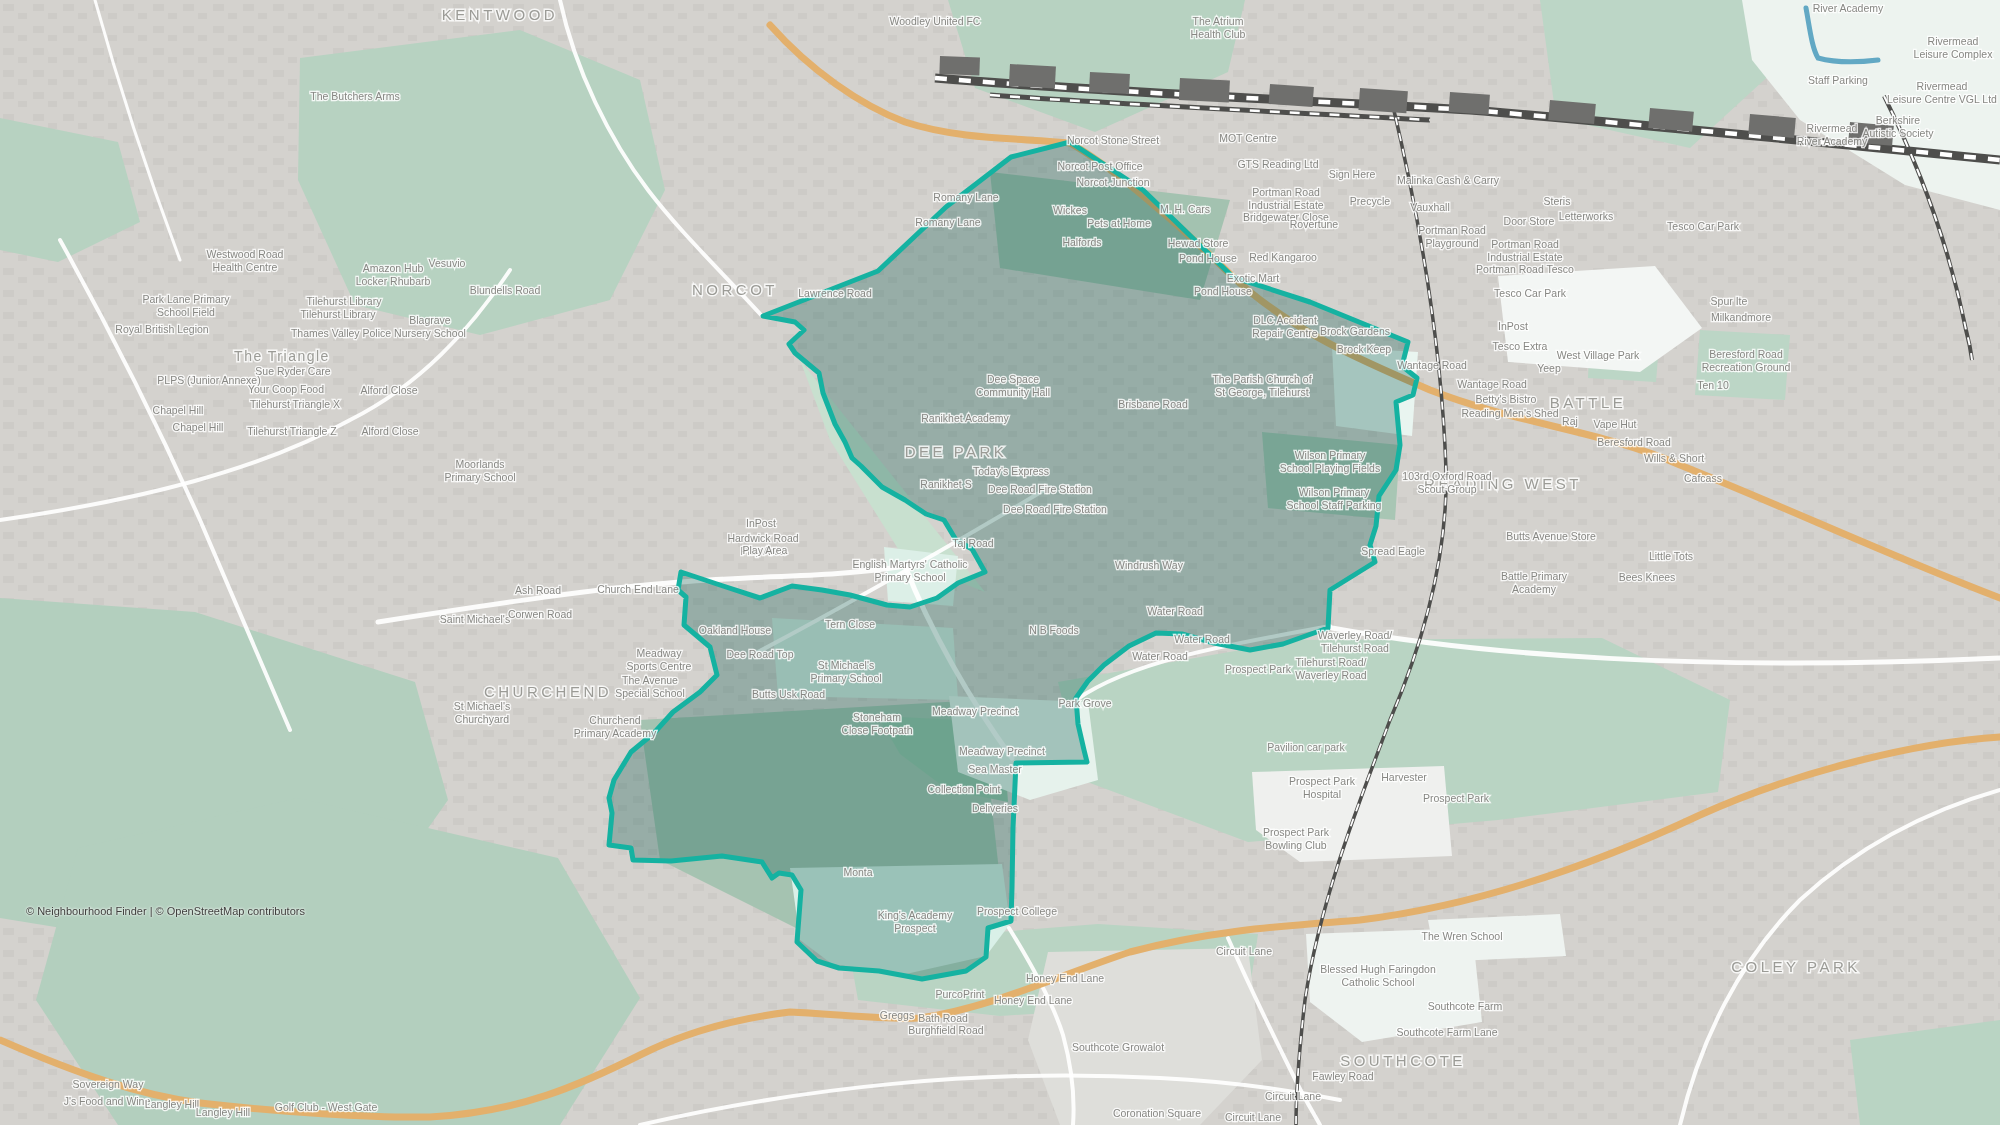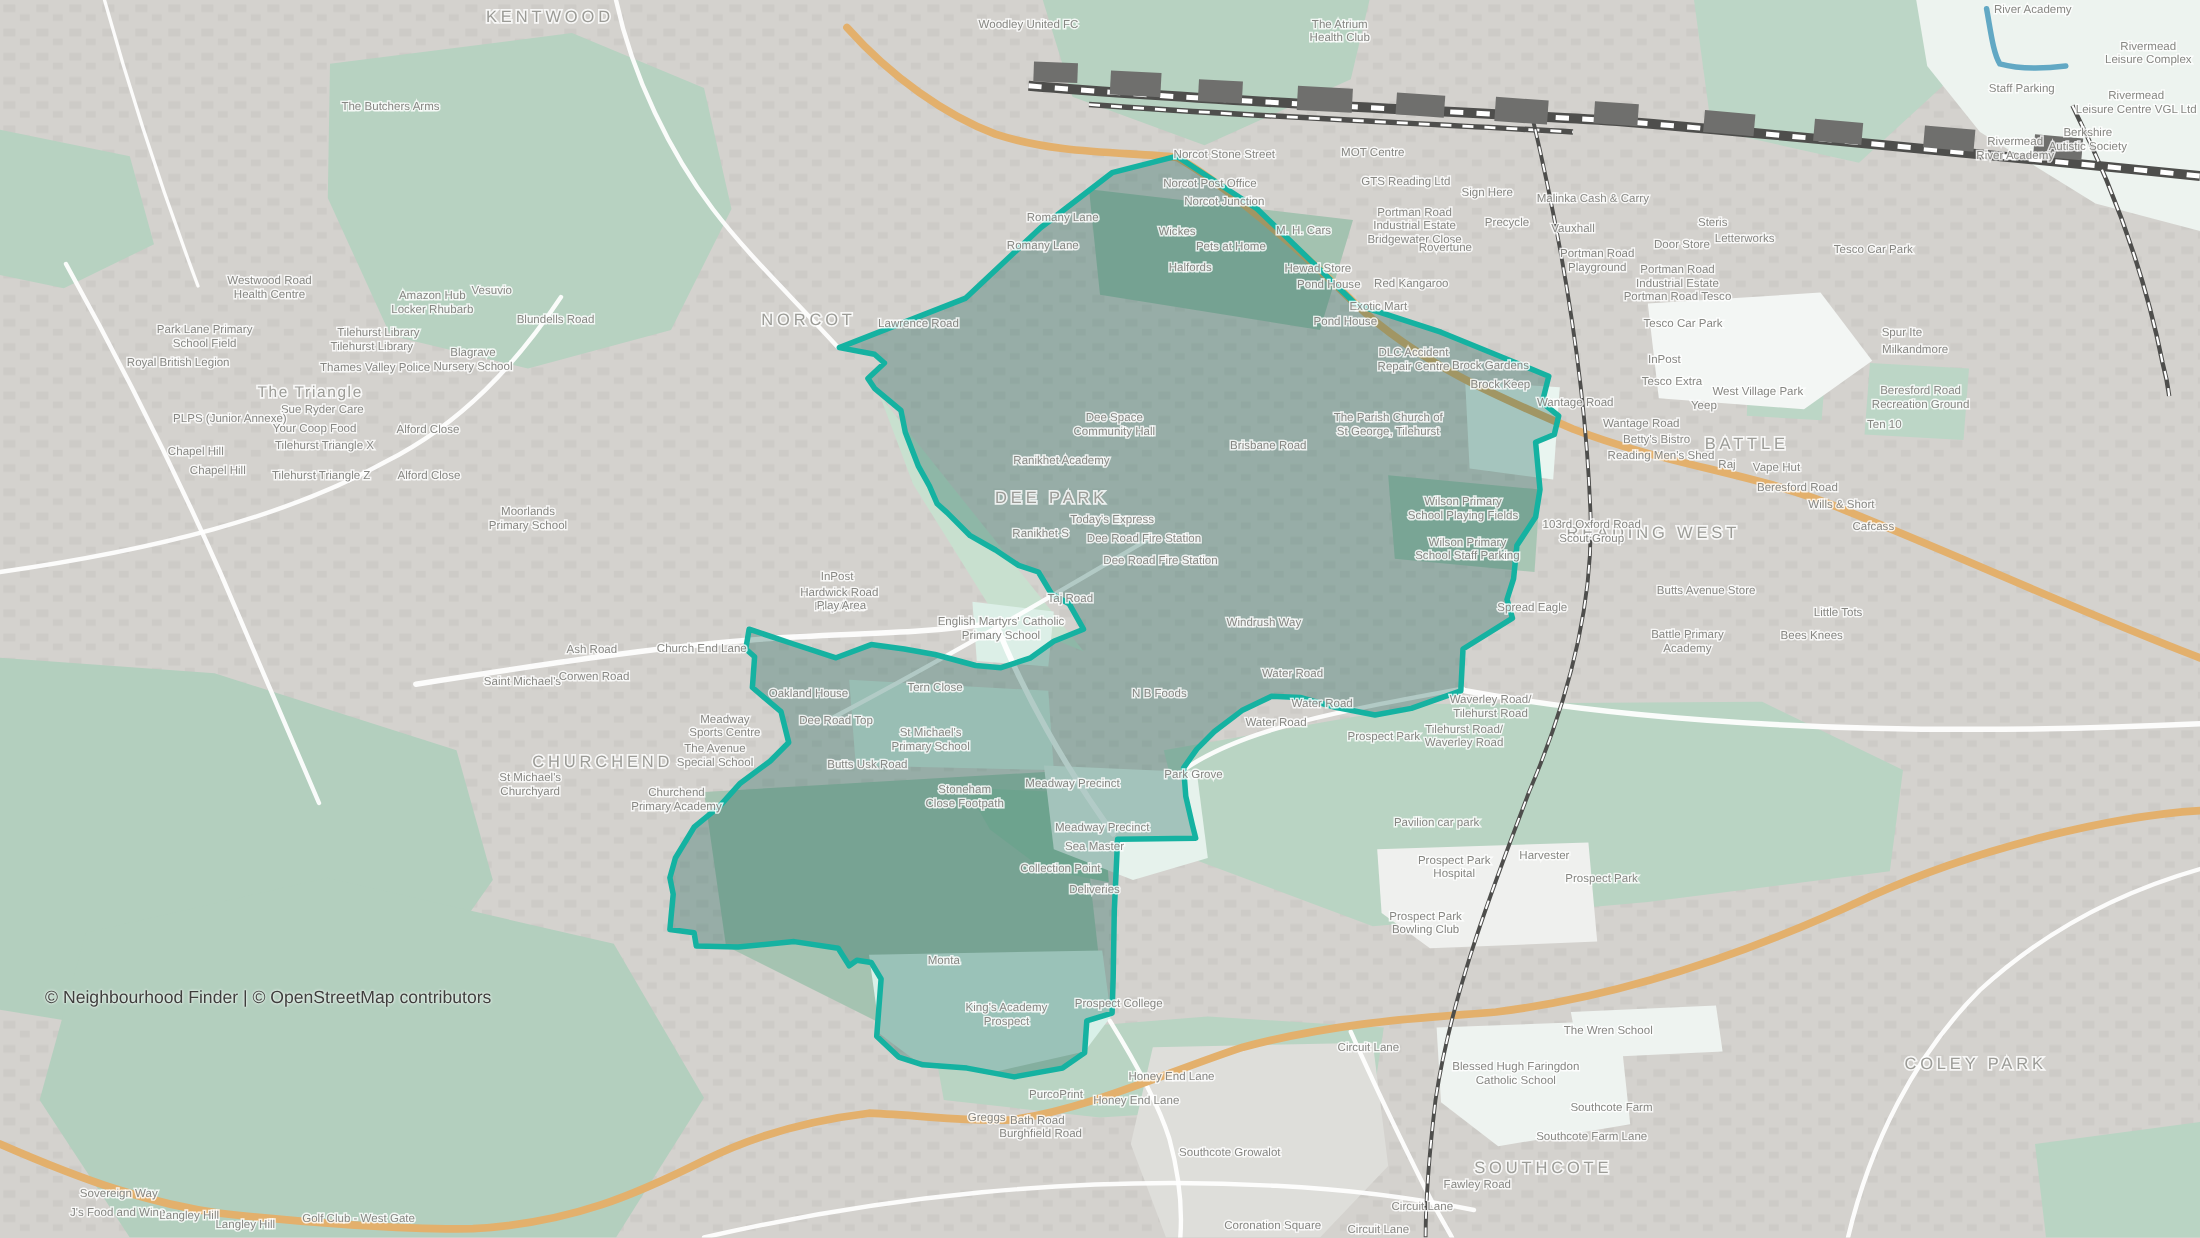--- a/index.html
+++ b/index.html
@@ -19,23 +19,22 @@
   .lbl.area{
     font-size:15px;letter-spacing:3.5px;fill:#9b9b96;
     stroke-width:3px;font-weight:500;
   }
   .lbl.area2{
     font-size:14px;letter-spacing:1.5px;fill:#9b9b96;
     stroke-width:3px;font-weight:500;
   }
   #attribution{
     position:absolute;left:26px;bottom:18px;z-index:5;
-    font-size:16px;color:#3e3e3c;
+    font-size:11px;color:#3e3e3c;
     text-shadow:0 0 3px rgba(255,255,255,.9), 0 0 2px rgba(255,255,255,.9);
-    margin-left:15px;
   }
 </style>
 </head>
 <body>
 
 <div id="map-wrap">
   <svg id="map-svg" viewBox="0 0 2000 1125" width="2000" height="1125">
       <defs>
         <pattern id="bldgs" patternUnits="userSpaceOnUse" width="30" height="22">
           <rect x="3" y="4" width="11" height="7" fill="#c7c5c1"></rect>

